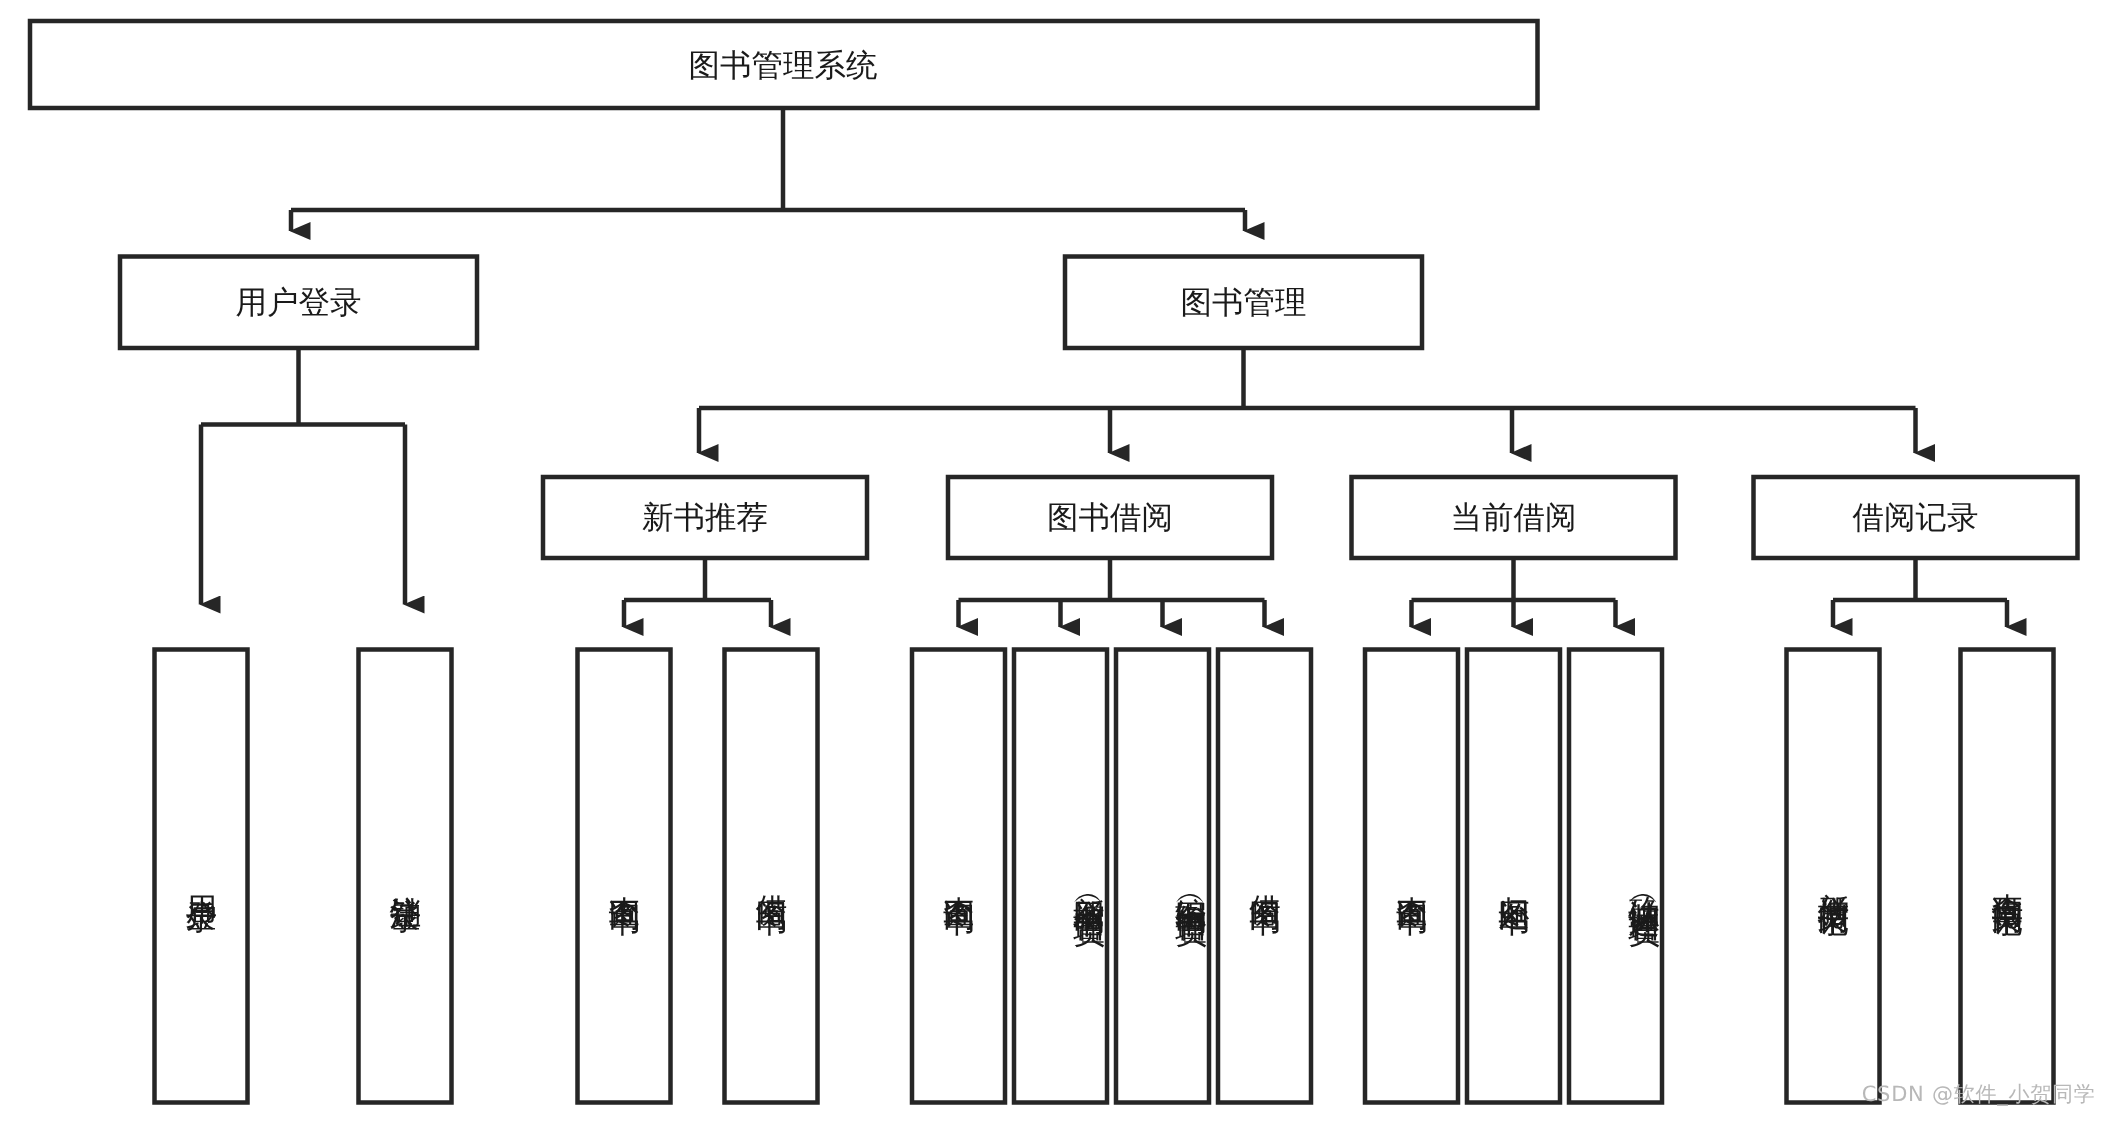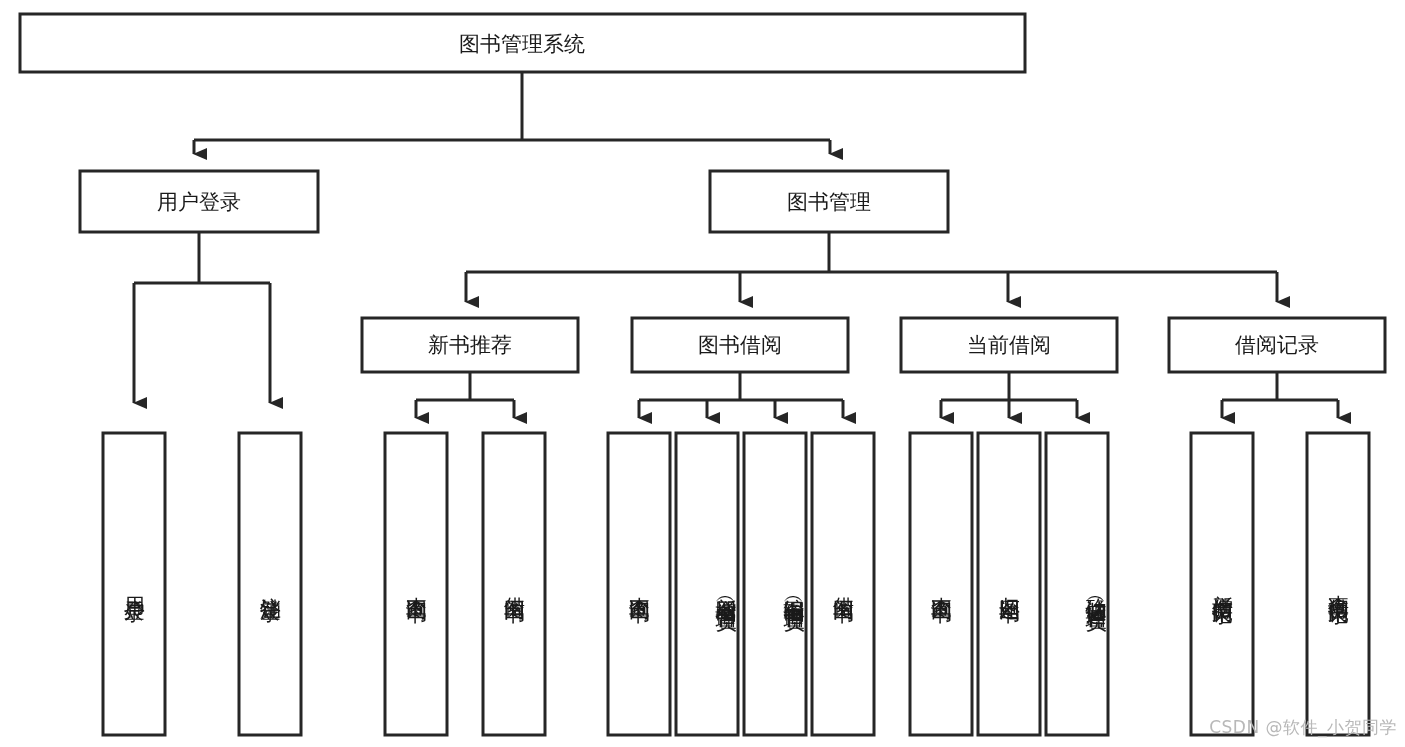--- a/index.html
+++ b/index.html
@@ -56,21 +56,21 @@
     display: flex;
     align-items: center;
     justify-content: center;
     pointer-events: none;
   }
   .watermark {
     position: absolute;
     right: 8px;
     bottom: 8px;
     font-family: "DejaVu Sans", "Liberation Sans", sans-serif;
-    font-size: 17px;
+    font-size: 14px;
     color: #b8b8b8;
     letter-spacing: 0.5px;
     white-space: nowrap;
   }
 </style>
 </head>
 <body>
 
 <svg id="diagram" viewBox="0 0 1405 747" xmlns="http://www.w3.org/2000/svg">
 

